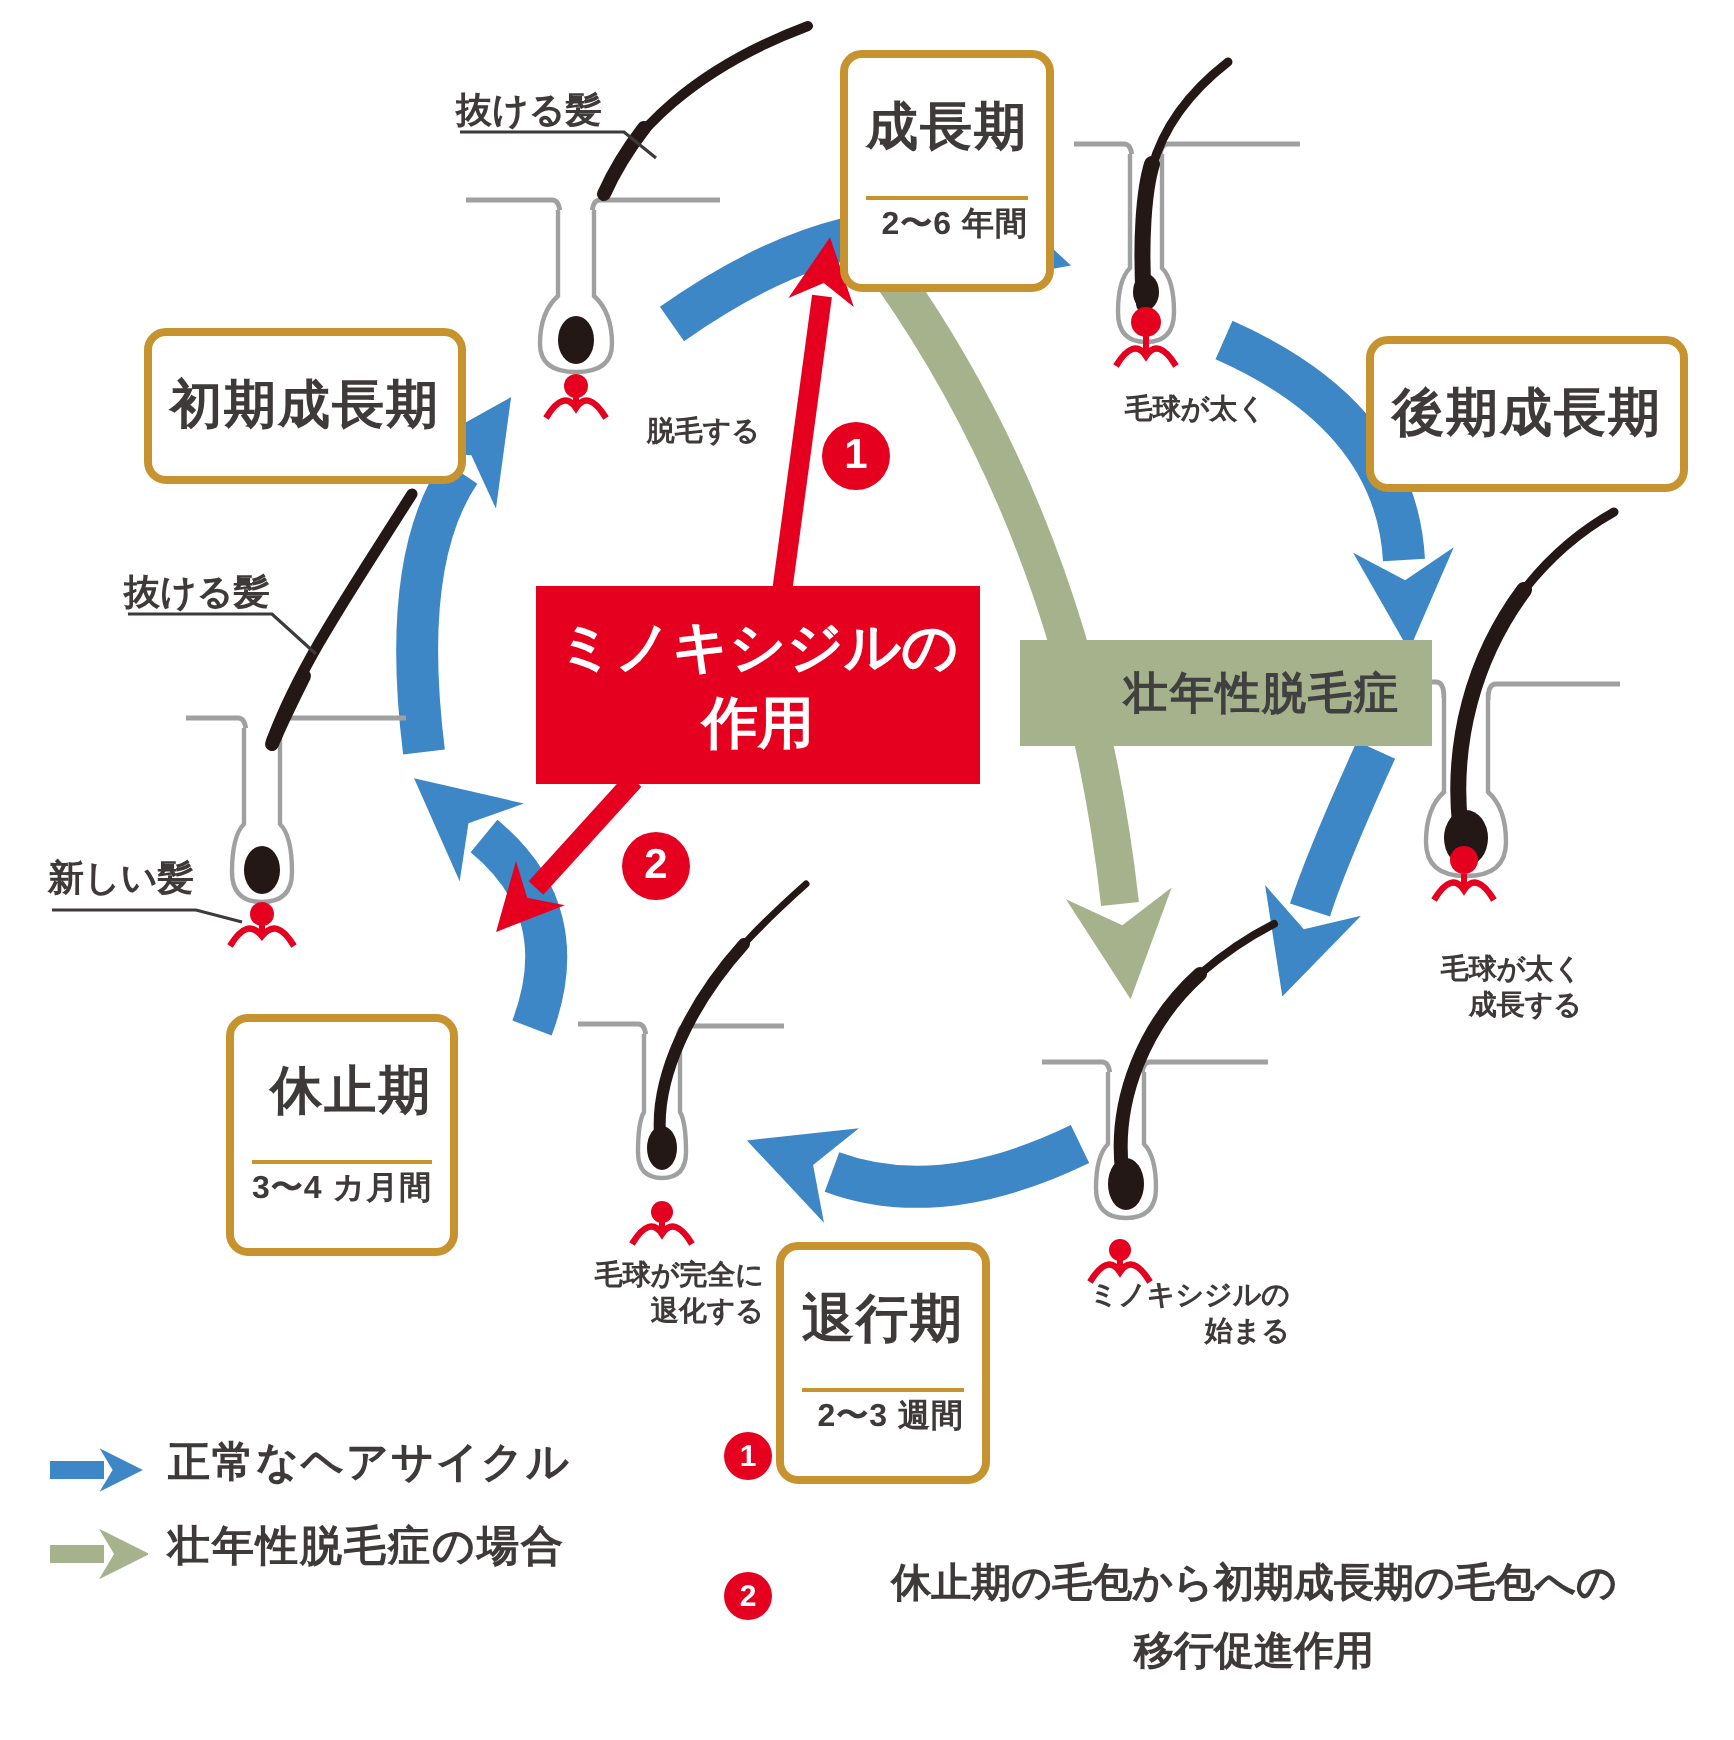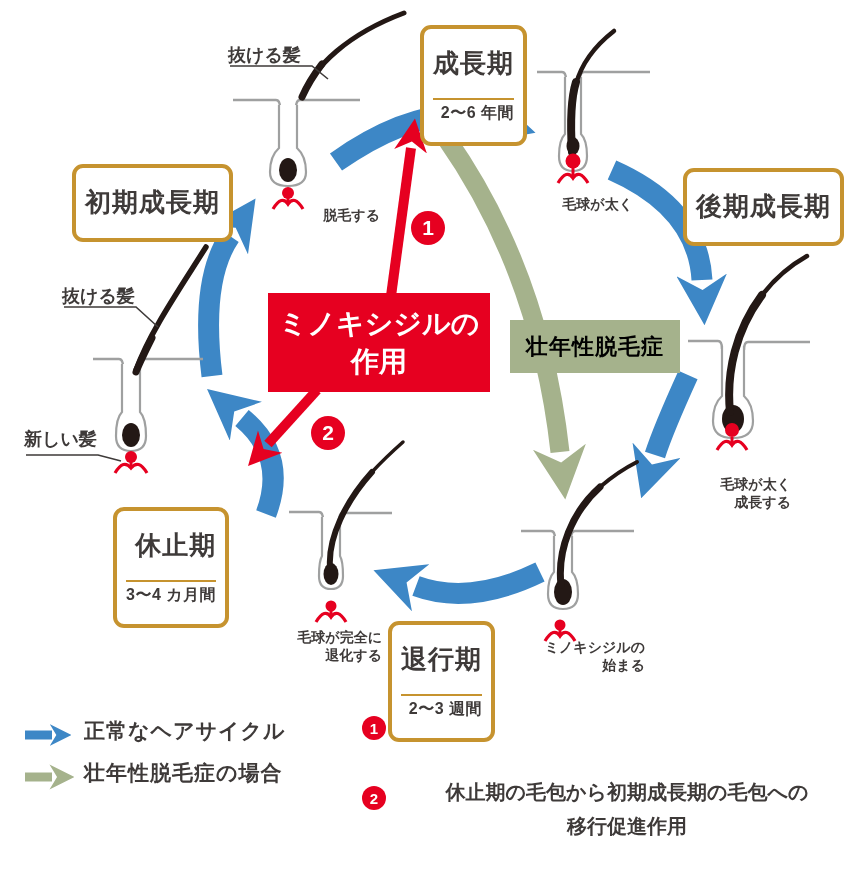--- a/index.html
+++ b/index.html
@@ -22,22 +22,22 @@
   }
   
   .redbox{
     position:absolute;left:268px;top:293px;width:222px;height:99px;background:#e60020;
     color:#fff;display:flex;align-items:center;justify-content:center;text-align:center;
     font-size:28px;font-weight:bold;line-height:1.35;
   }
   
   .greenbox{
     position:absolute;left:510px;top:320px;width:170px;height:53px;background:#a5b28c;
-    color:#000000;display:flex;align-items:center;justify-content:center;
-    font-size:22px;font-weight:bold;letter-spacing:1px;
+    color:#404040;display:flex;align-items:center;justify-content:center;
+    font-size:22px;font-weight:bold;letter-spacing:1px;padding-left:36px;
   }
   .badge{
     position:absolute;width:34px;height:34px;border-radius:50%;background:#e60020;color:#fff;
     display:flex;align-items:center;justify-content:center;font-size:21px;font-weight:bold;
   }
   .cap{
     position:absolute;font-size:14px;font-weight:700;line-height:1.32;text-align:right;
   }
   .cap.small{font-size:18px;font-weight:600;text-align:left;}
   

